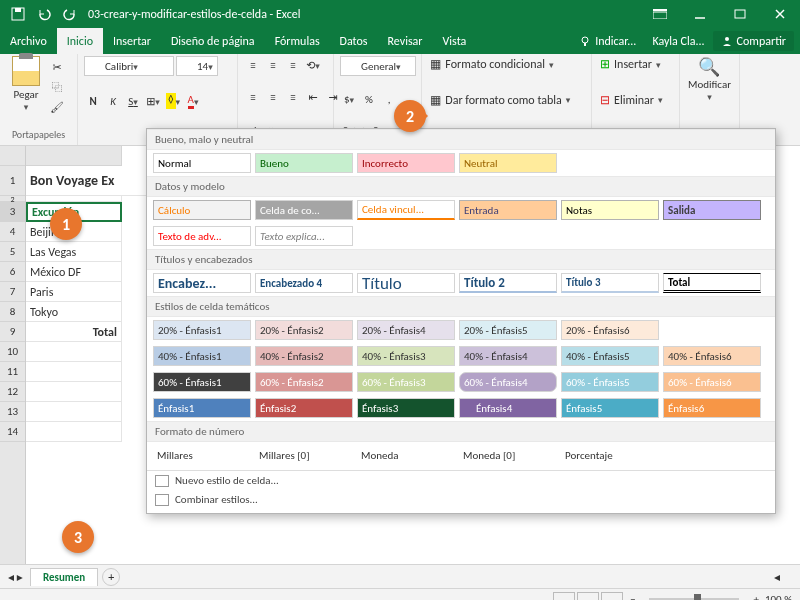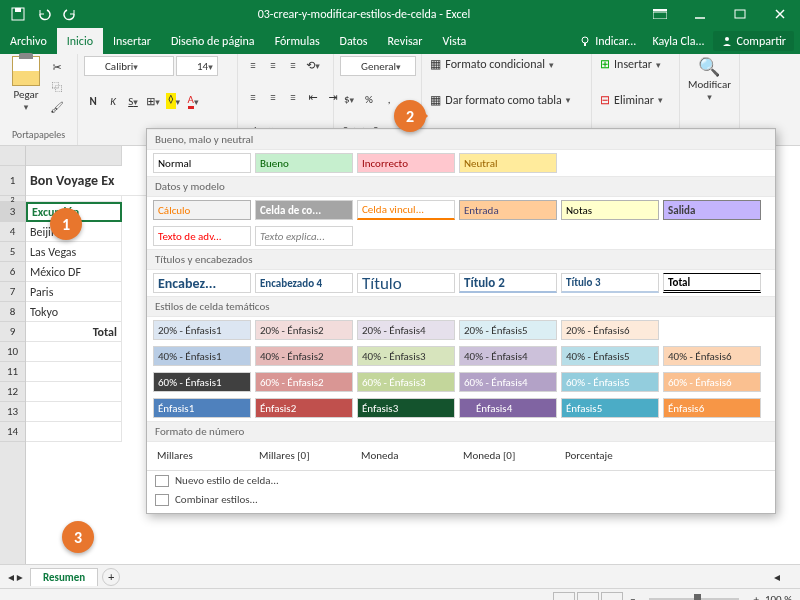--- a/index.html
+++ b/index.html
@@ -1,20 +1,20 @@
 <!DOCTYPE html>
 <html><head>
 <meta charset="utf-8">
 <style>
 * { box-sizing: border-box; margin: 0; padding: 0; font-family: 'Segoe UI', Calibri, sans-serif; }
 body { background: #fff; font-size: 12px; color: #333; overflow: hidden; width: 800px; height: 600px; position: relative; }
 
 .titlebar { background: #0d7a3f; height: 28px; display: flex; align-items: center; color: #fff; font-size: 12px; }
 .titlebar .left { display: flex; gap: 10px; padding: 0 10px; }
-.titlebar .center { flex: 1; text-align: center; }
+.titlebar .center { flex: 1; text-align: left; }
 .titlebar .right { display: flex; align-items: center; }
 .titlebar .icon { width: 16px; height: 16px; display: inline-flex; align-items: center; justify-content: center; cursor: pointer; }
 .titlebar .winbtn { width: 40px; height: 28px; display: flex; align-items: center; justify-content: center; cursor: pointer; }
 
 .menubar { background: #0d7a3f; height: 26px; display: flex; align-items: center; color: #fff; font-size: 12px; }
 .menubar .tab { padding: 0 10px; height: 26px; display: flex; align-items: center; cursor: pointer; }
 .menubar .tab.active { background: #f3f3f3; color: #0d7a3f; }
 .menubar .spacer { flex: 1; }
 .menubar .right-item { display: flex; align-items: center; gap: 4px; padding: 0 8px; cursor: pointer; }
 .menubar .share { background: #0b6f39; padding: 3px 8px; border-radius: 2px; margin-right: 6px; }
@@ -365,21 +365,21 @@
   <div class="sp-row" id="sp-row1">
       <div class="sp-item" style="background: rgb(255, 255, 255); color: rgb(0, 0, 0);">Normal</div>
       <div class="sp-item" style="background: rgb(198, 239, 206); color: rgb(0, 97, 0);">Bueno</div>
       <div class="sp-item" style="background: rgb(255, 199, 206); color: rgb(156, 0, 6);">Incorrecto</div>
       <div class="sp-item" style="background: rgb(255, 235, 156); color: rgb(156, 101, 0);">Neutral</div>
     </div>
 
   <div class="sp-sect-label">Datos y modelo</div>
   <div class="sp-row" id="sp-row2">
       <div class="sp-item" style="background: rgb(242, 242, 242); color: rgb(250, 125, 0); border: 1px solid rgb(178, 178, 178);">Cálculo</div>
-      <div class="sp-item" style="background: rgb(165, 165, 165); color: rgb(255, 255, 255); font-weight: bold;">Celda de co...</div>
+      <div class="sp-item" style="background: rgb(165, 165, 165); color: rgb(255, 255, 255); font-weight: normal;">Celda de co...</div>
       <div class="sp-item" style="background: rgb(255, 255, 255); color: rgb(250, 125, 0); border-bottom: 2px solid rgb(250, 125, 0);">Celda vincul...</div>
       <div class="sp-item" style="background: rgb(255, 204, 153); color: rgb(63, 63, 118); border: 1px solid rgb(178, 178, 178);">Entrada</div>
       <div class="sp-item" style="background: rgb(255, 255, 204); color: rgb(0, 0, 0); border: 1px solid rgb(178, 178, 178);">Notas</div>
       <div class="sp-item" style="background: #c4b5fd; color: rgb(63, 63, 63); font-weight: bold; border: 1px solid rgb(128, 128, 128);">Salida</div>
     </div>
   <div class="sp-row" id="sp-row2b">
       <div class="sp-item" style="background: rgb(255, 255, 255); color: rgb(255, 0, 0);">Texto de adv...</div>
       <div class="sp-item" style="background: rgb(255, 255, 255); color: rgb(127, 127, 127); font-style: italic;">Texto explica...</div>
     </div>
 
@@ -407,21 +407,21 @@
         <div class="sp-item" style="background: rgb(230, 185, 184);">40% - Énfasis2</div>
         <div class="sp-item" style="background: rgb(215, 228, 189);">40% - Énfasis3</div>
         <div class="sp-item" style="background: rgb(204, 193, 218);">40% - Énfasis4</div>
         <div class="sp-item" style="background: rgb(183, 222, 232);">40% - Énfasis5</div>
         <div class="sp-item" style="background: rgb(252, 213, 181);">40% - Énfasis6</div>
       </div>
       <div class="sp-row">
         <div class="sp-item" style="background: #404040; color: rgb(255, 255, 255);">60% - Énfasis1</div>
         <div class="sp-item" style="background: rgb(217, 150, 148); color: rgb(255, 255, 255);">60% - Énfasis2</div>
         <div class="sp-item" style="background: rgb(195, 214, 155); color: rgb(255, 255, 255);">60% - Énfasis3</div>
-        <div class="sp-item" style="background: rgb(179, 162, 199); color: rgb(255, 255, 255);">60% - Énfasis4</div>
+        <div class="sp-item" style="background: rgb(179, 162, 199); color: rgb(255, 255, 255); border-radius: 7px;">60% - Énfasis4</div>
         <div class="sp-item" style="background: rgb(147, 205, 221); color: rgb(255, 255, 255);">60% - Énfasis5</div>
         <div class="sp-item" style="background: rgb(250, 192, 144); color: rgb(255, 255, 255);">60% - Énfasis6</div>
       </div>
       <div class="sp-row">
         <div class="sp-item" style="background: rgb(79, 129, 189); color: rgb(255, 255, 255);">Énfasis1</div>
         <div class="sp-item" style="background: rgb(192, 80, 77); color: rgb(255, 255, 255);">Énfasis2</div>
         <div class="sp-item" style="background: #14532d; color: rgb(255, 255, 255);">Énfasis3</div>
         <div class="sp-item" style="background: rgb(128, 100, 162); color: rgb(255, 255, 255); padding-left: 16px;">Énfasis4</div>
         <div class="sp-item" style="background: rgb(75, 172, 198); color: rgb(255, 255, 255);">Énfasis5</div>
         <div class="sp-item" style="background: rgb(247, 150, 70); color: rgb(255, 255, 255);">Énfasis6</div>

